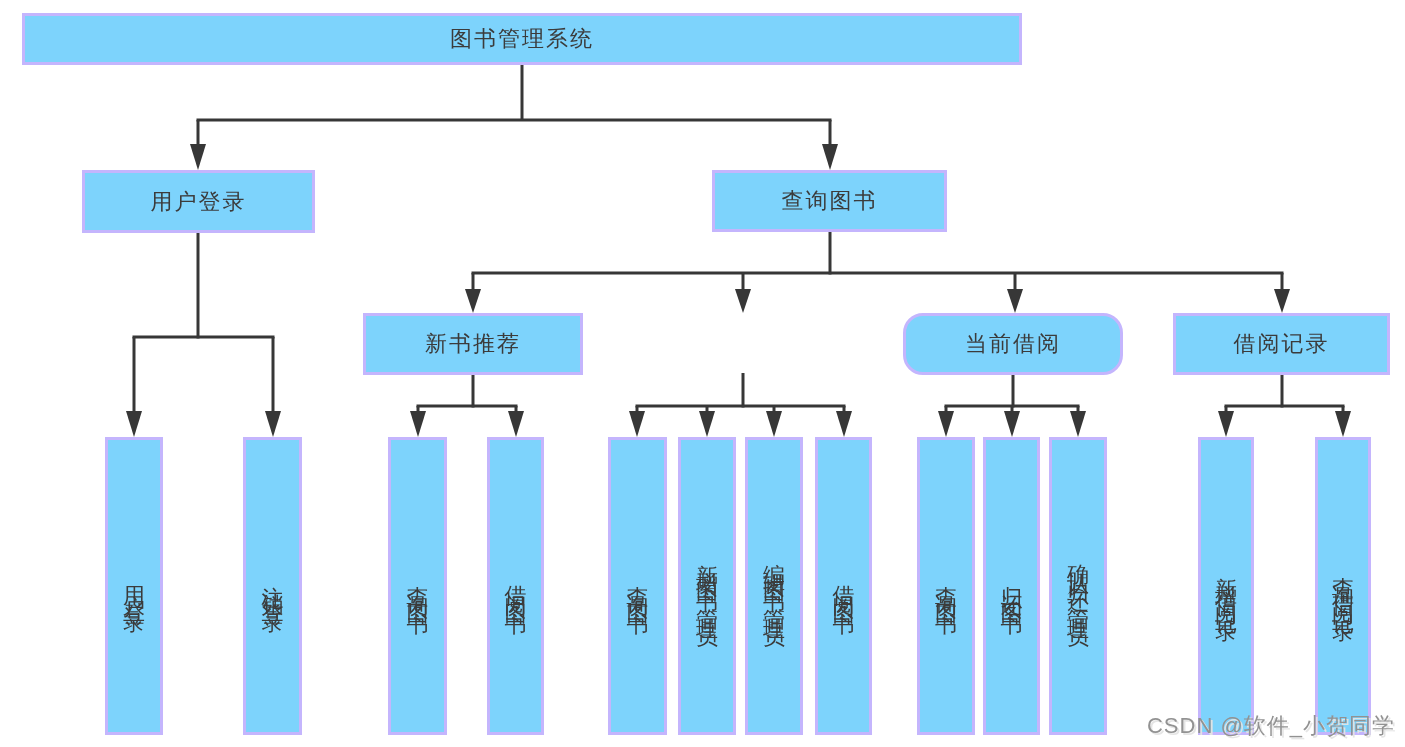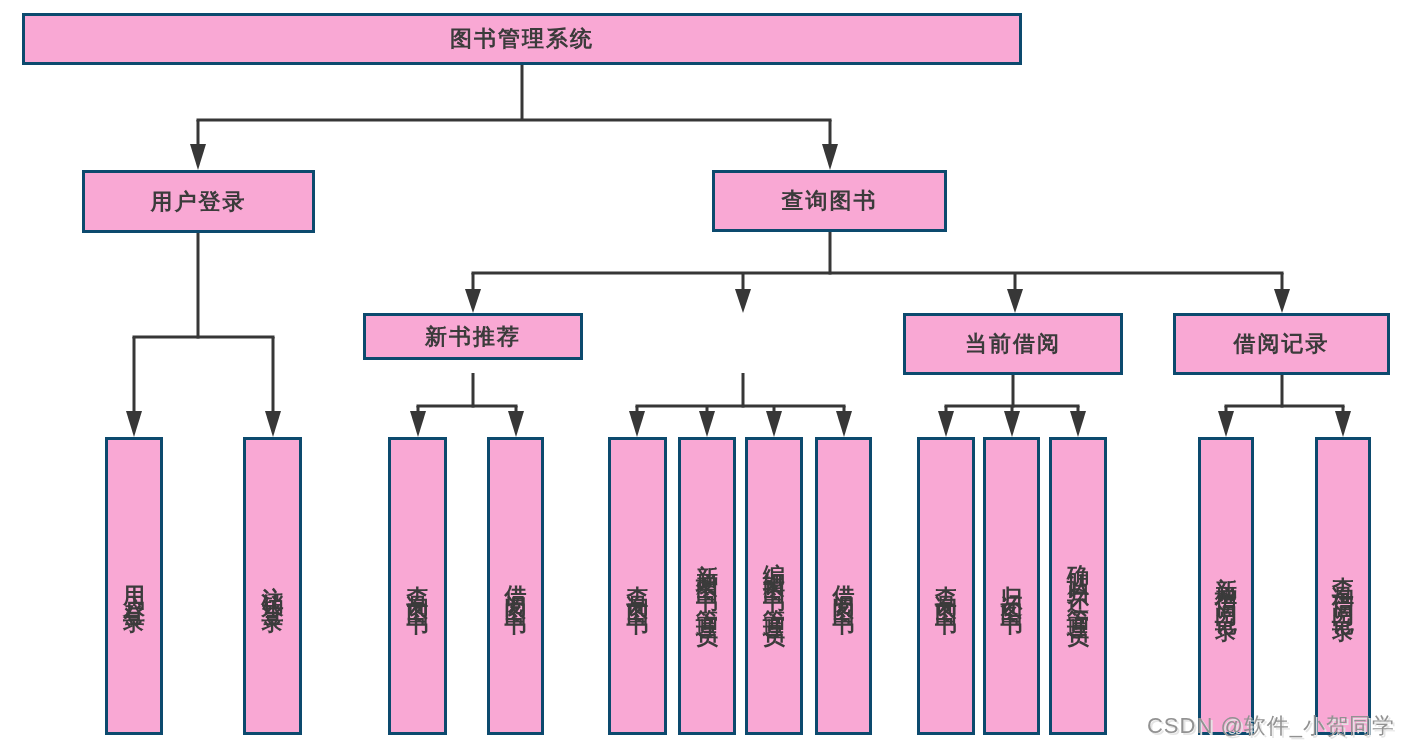--- a/index.html
+++ b/index.html
@@ -19,27 +19,26 @@
   .connector-svg {
     position: absolute;
     left: 0; top: 0;
     width: 1405px;
     height: 747px;
     z-index: 1;
   }
   .node {
     position: absolute;
     box-sizing: border-box;
-    border: 3px solid #0c4a6e;
-    background: #f9a8d4;
+    border: 3px solid #c4b5fd;
+    background: #7dd3fc;
     display: flex;
     align-items: center;
     justify-content: center;
     z-index: 2;
-    font-weight: bold;
   }
   .h-label {
     font-size: 22px;
     letter-spacing: 2px;
     color: #3b3b3b;
     white-space: nowrap;
   }
   .v-label {
     writing-mode: vertical-rl;
     text-orientation: mixed;
@@ -136,24 +135,24 @@
     <span class="h-label">图书管理系统</span>
   </div>
 
   <div class="node" style="left:82px; top:170px; width:233px; height:63px;">
     <span class="h-label">用户登录</span>
   </div>
   <div class="node" style="left:712px; top:170px; width:235px; height:62px;">
     <span class="h-label">查询图书</span>
   </div>
 
-  <div class="node" style="left:363px; top:313px; width:220px; height:47px;">
+  <div class="node" style="left:363px; top:313px; width:220px; height:62px;">
     <span class="h-label">新书推荐</span>
   </div>
-  <div class="node" style="left:903px; top:313px; width:220px; height:62px;">
+  <div class="node" style="left:903px; top:313px; width:220px; height:62px;border-radius:20px;">
     <span class="h-label">当前借阅</span>
   </div>
   <div class="node" style="left:1173px; top:313px; width:217px; height:62px;">
     <span class="h-label">借阅记录</span>
   </div>
 
   <div class="node" style="left:105px; top:437px; width:58px; height:298px;">
     <span class="v-label">用户登录</span>
   </div>
   <div class="node" style="left:243px; top:437px; width:59px; height:298px;">

